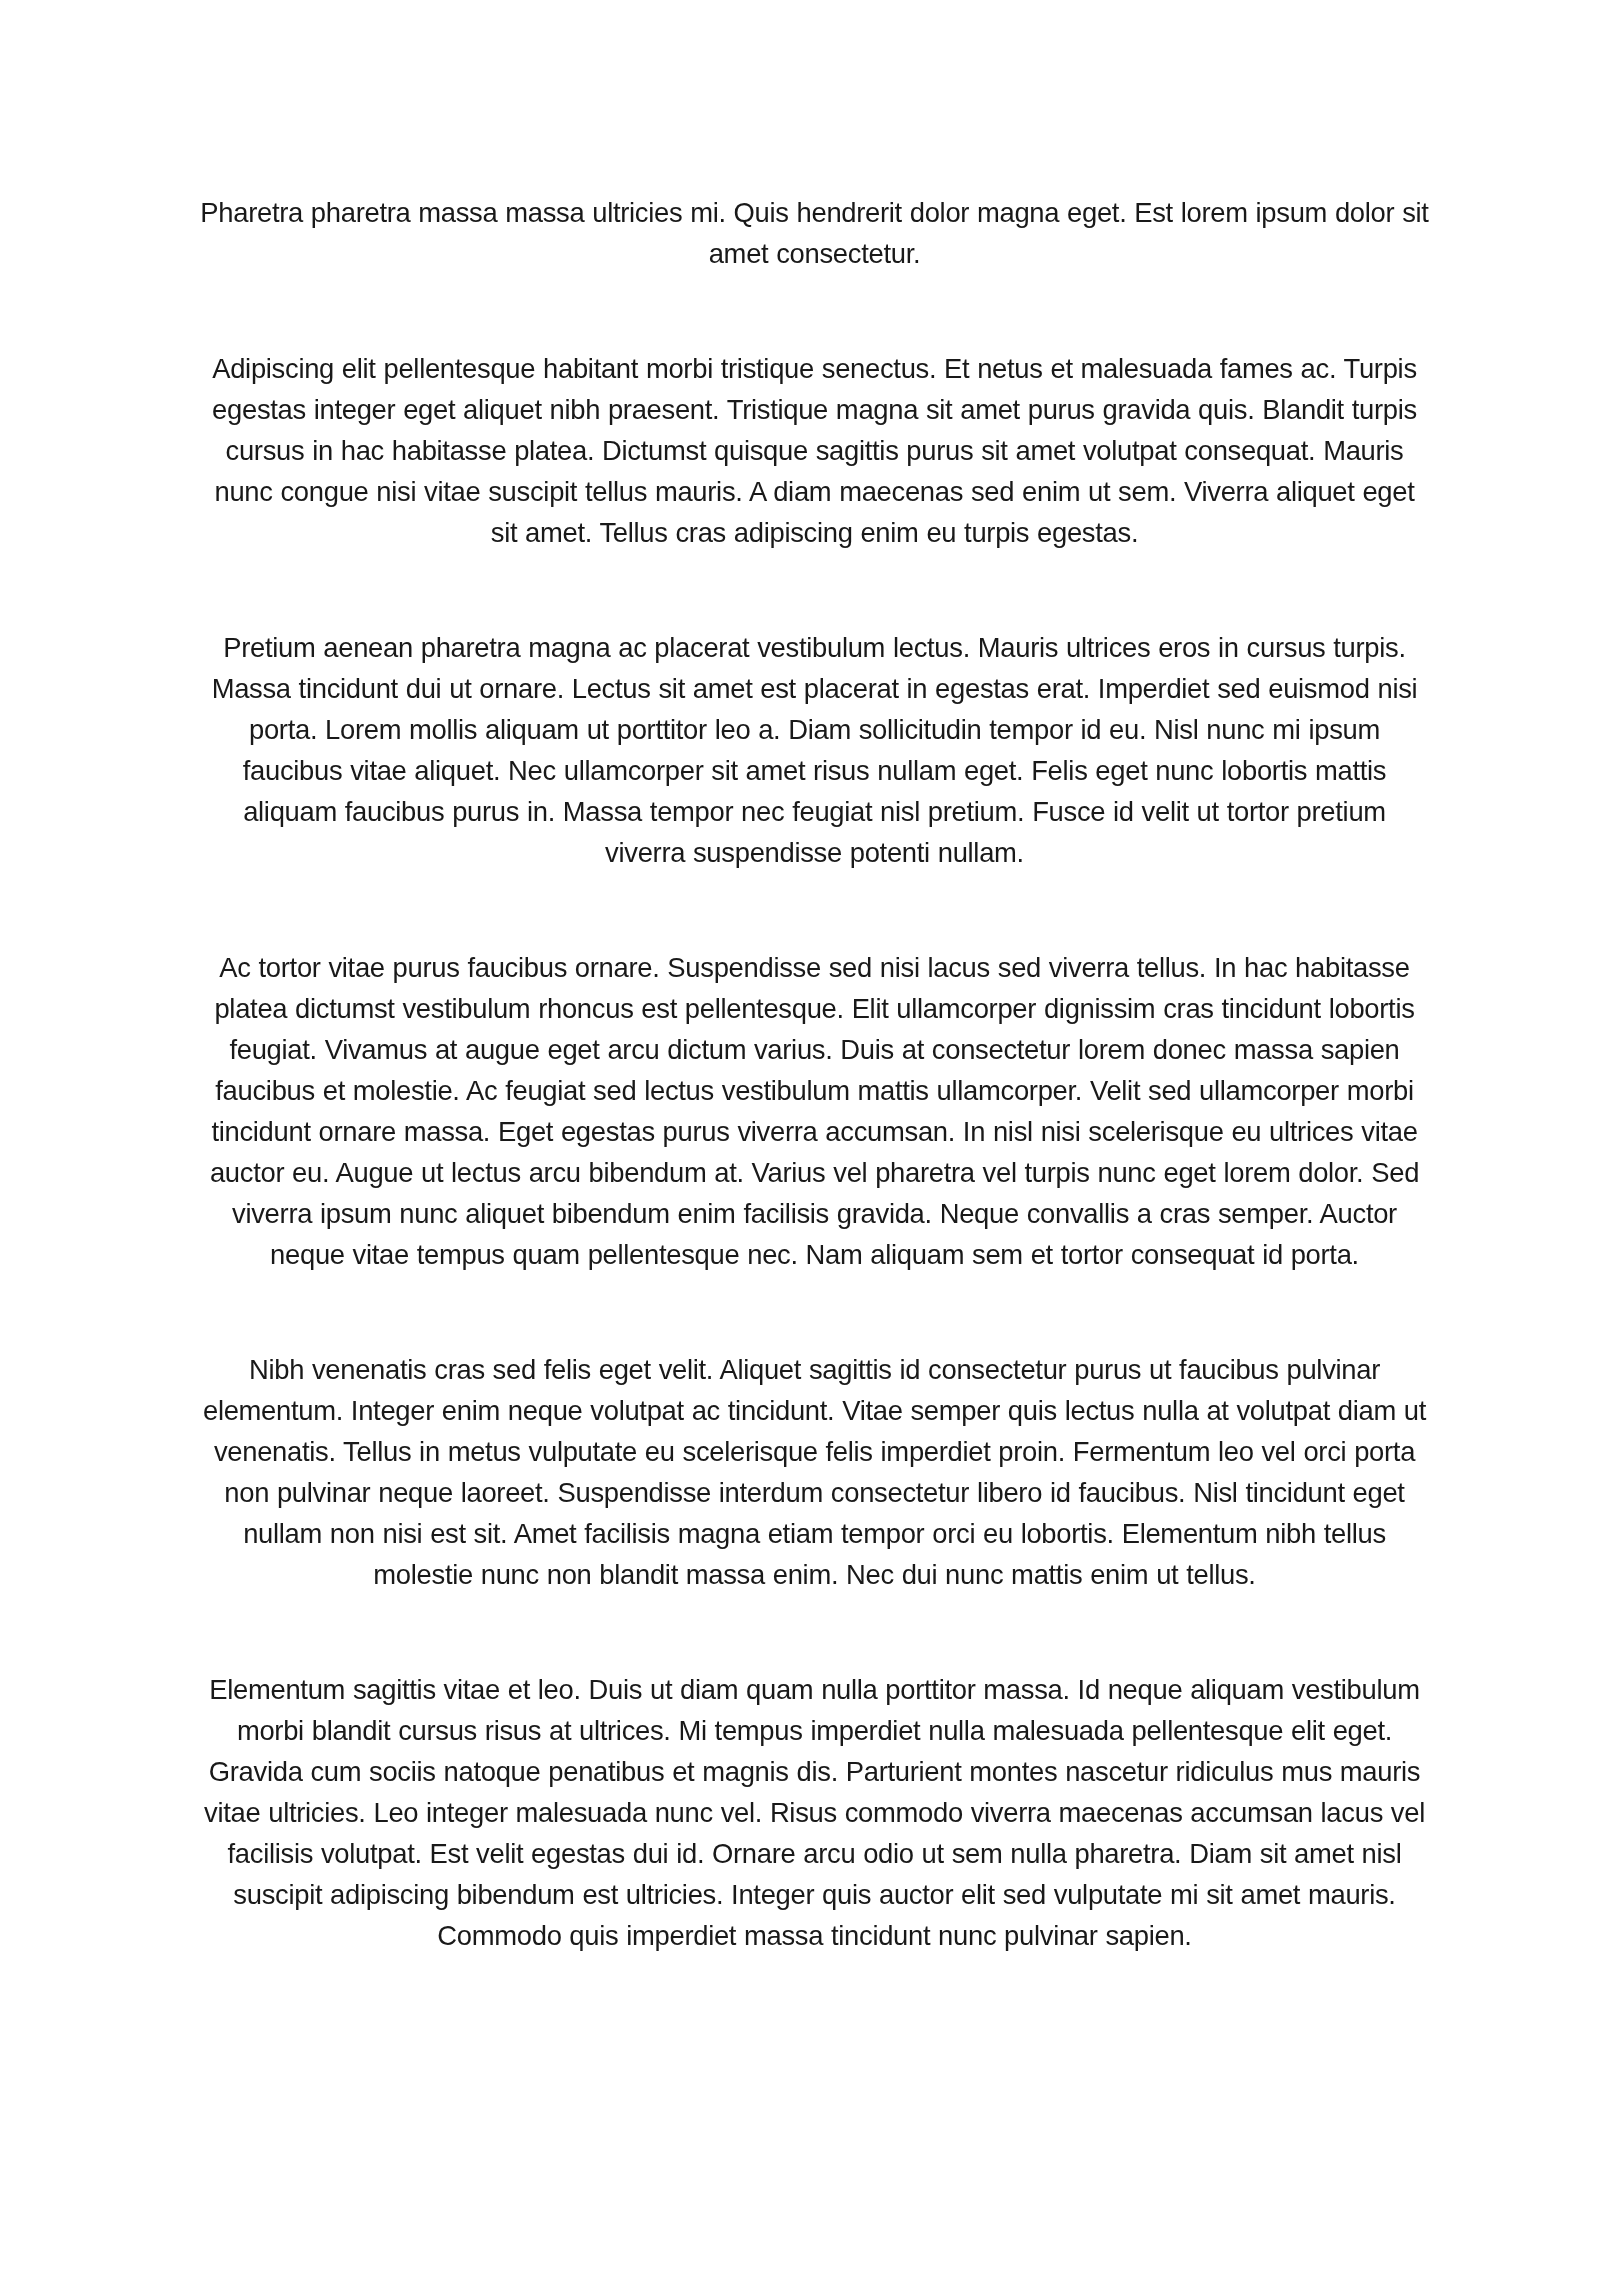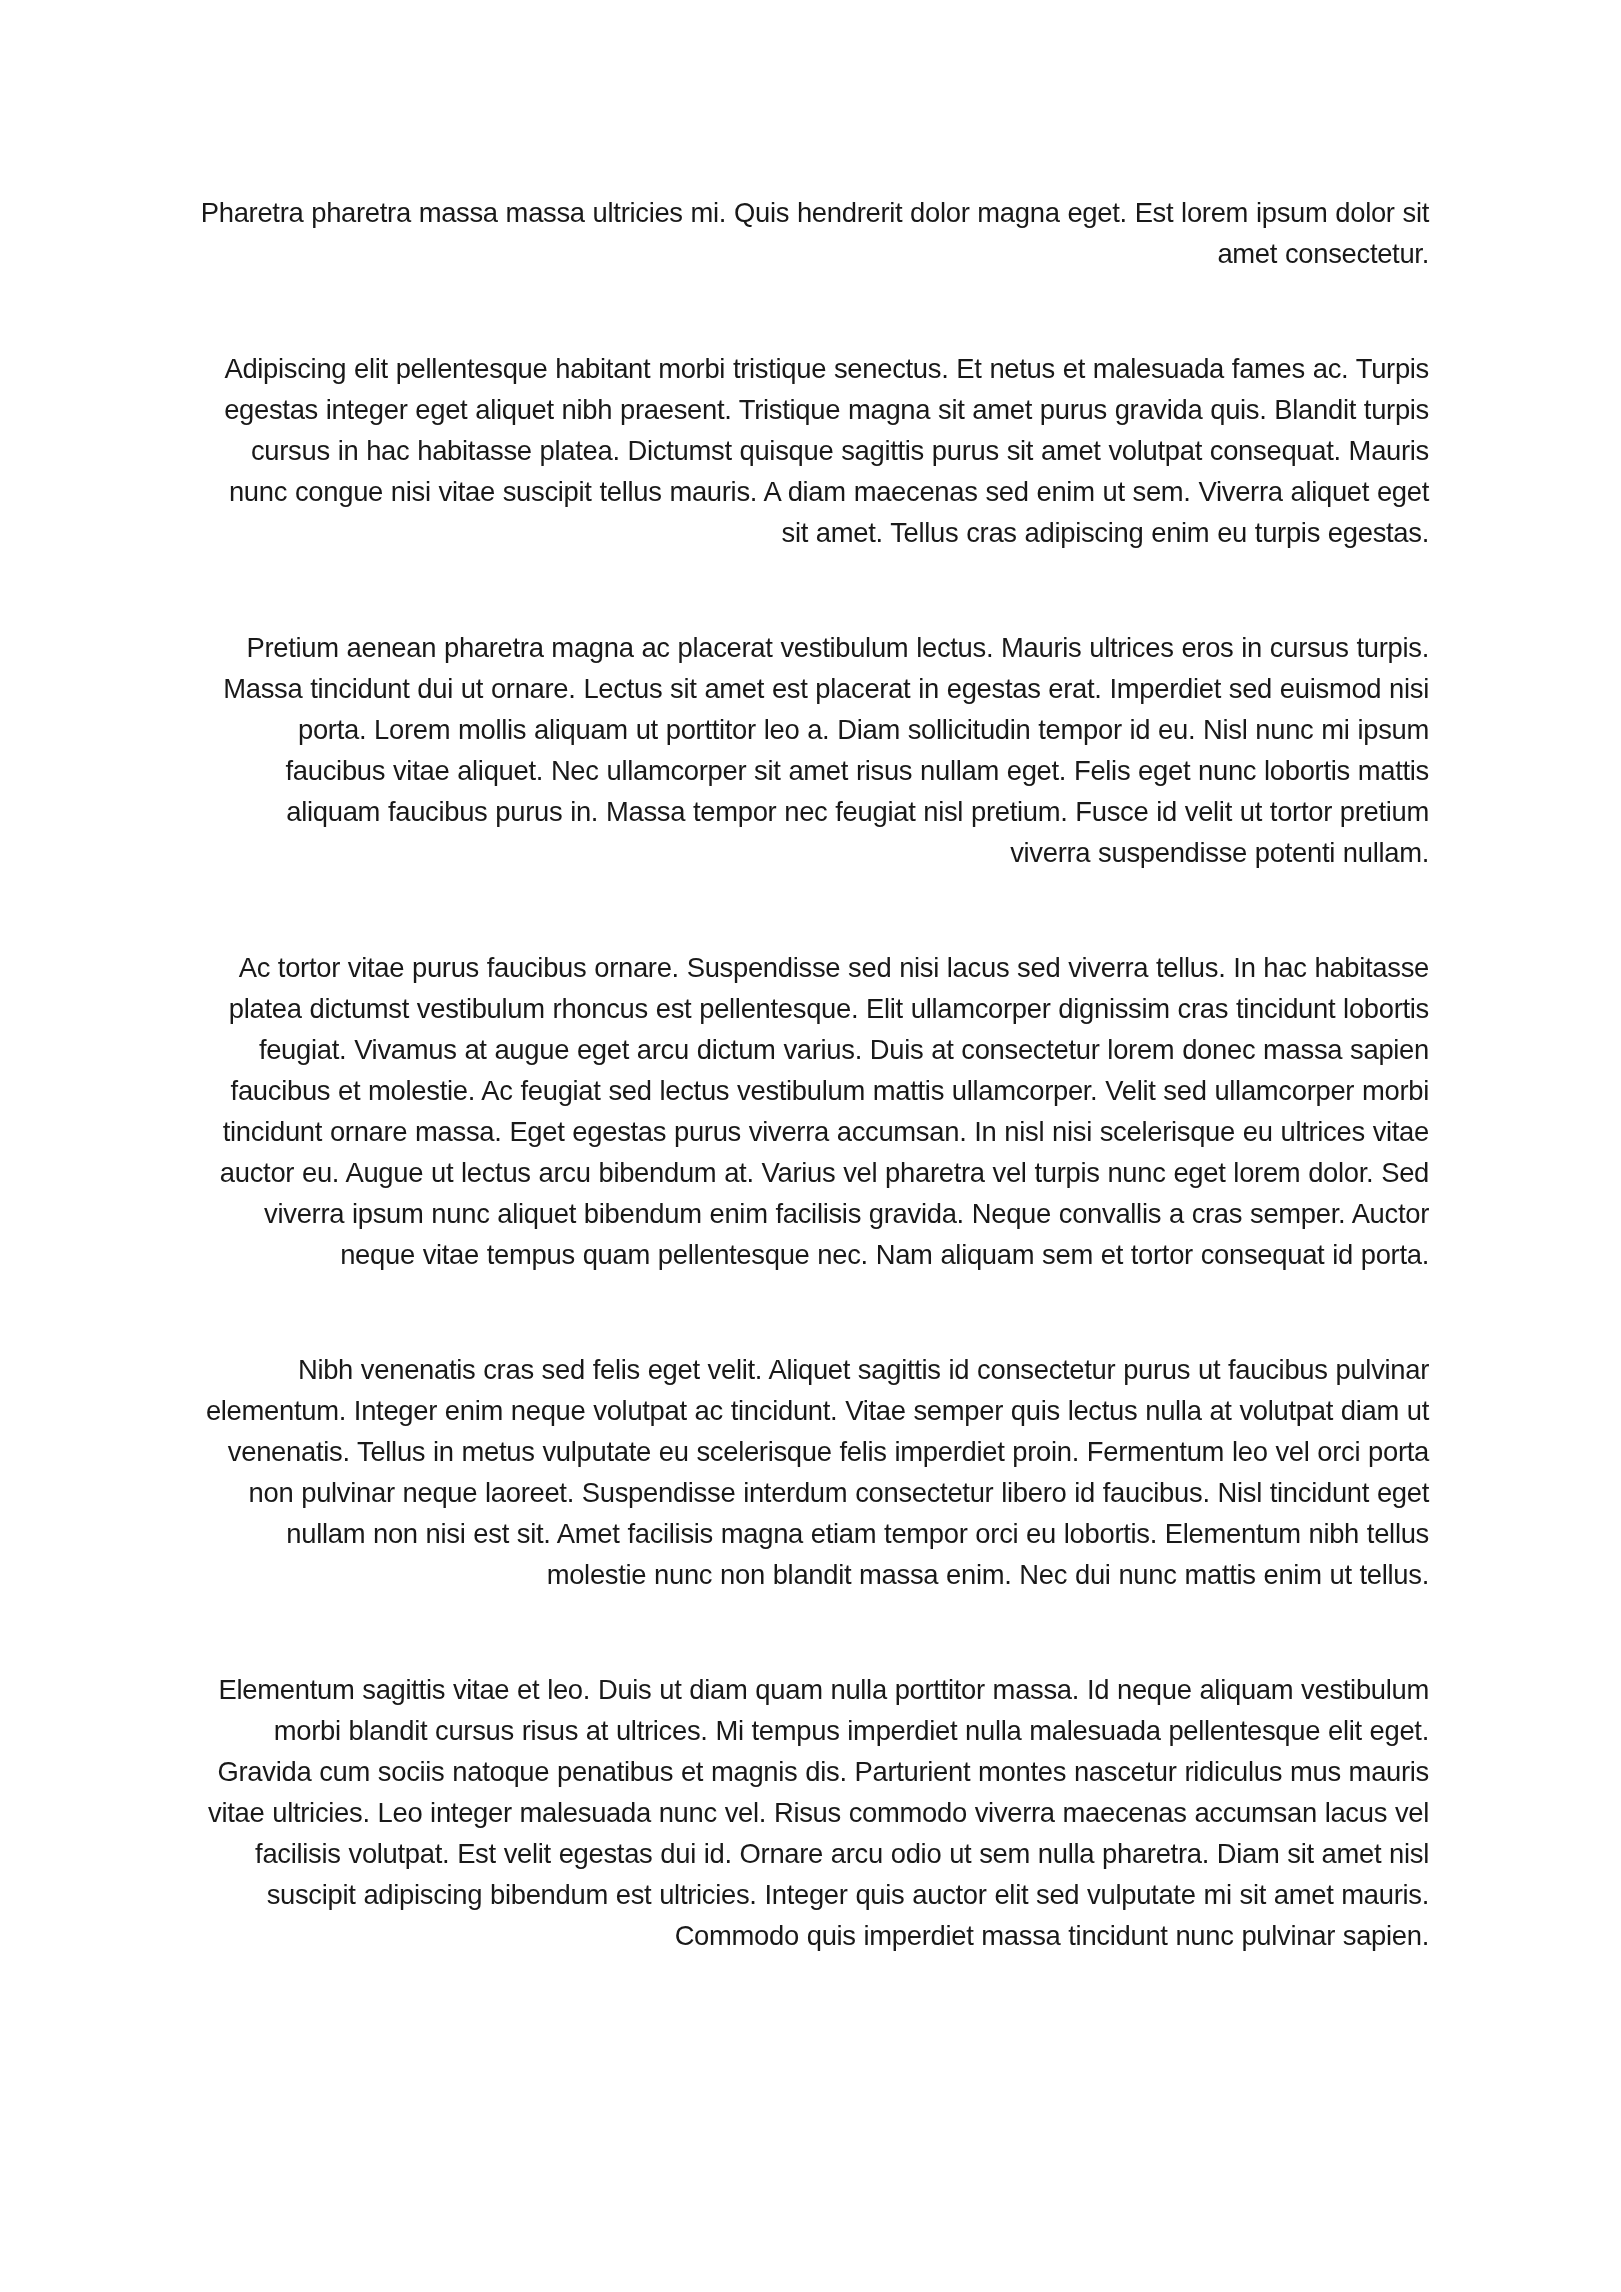--- a/index.html
+++ b/index.html
@@ -14,21 +14,21 @@
   }
   .page {
     box-sizing: border-box;
     width: 1621px;
     height: 2293px;
     padding: 192px 192px 8px 200px;
     font-family: "Liberation Sans", sans-serif;
     font-size: 27.4px;
     line-height: 41px;
     letter-spacing: -0.3px;
-    text-align: right;
+    text-align: center;
   }
   .para {
     margin: 0 0 74px 0;
     word-spacing: 0.5px;
   }
 </style>
 </head>
 <body style="background: rgb(255, 255, 255);">
 
 <div class="page" style="color: rgb(25, 25, 25);">

